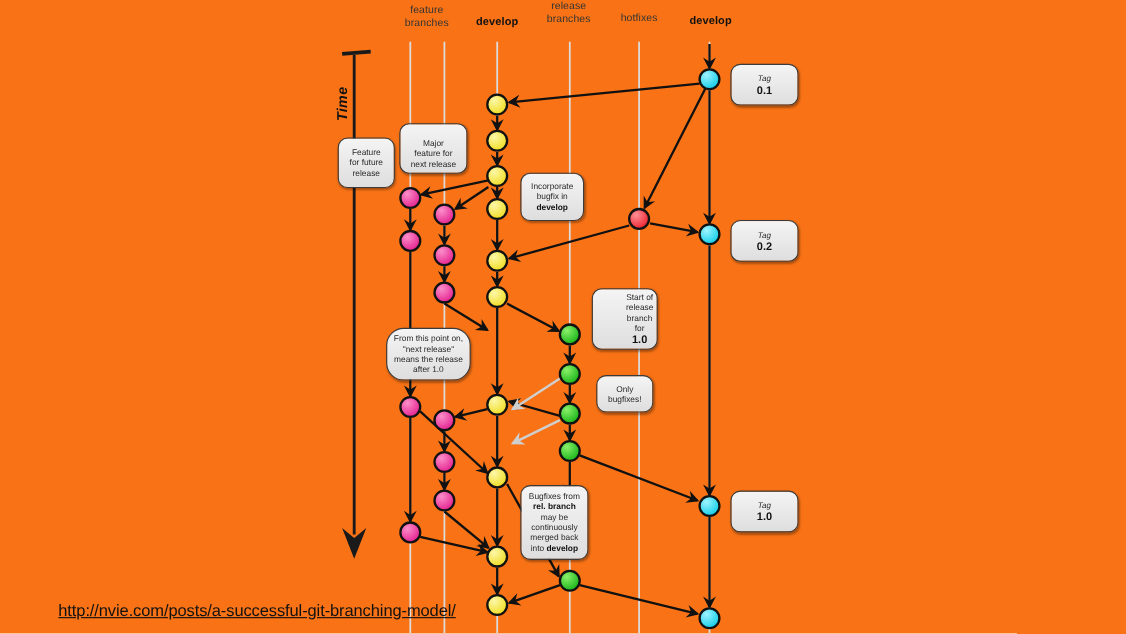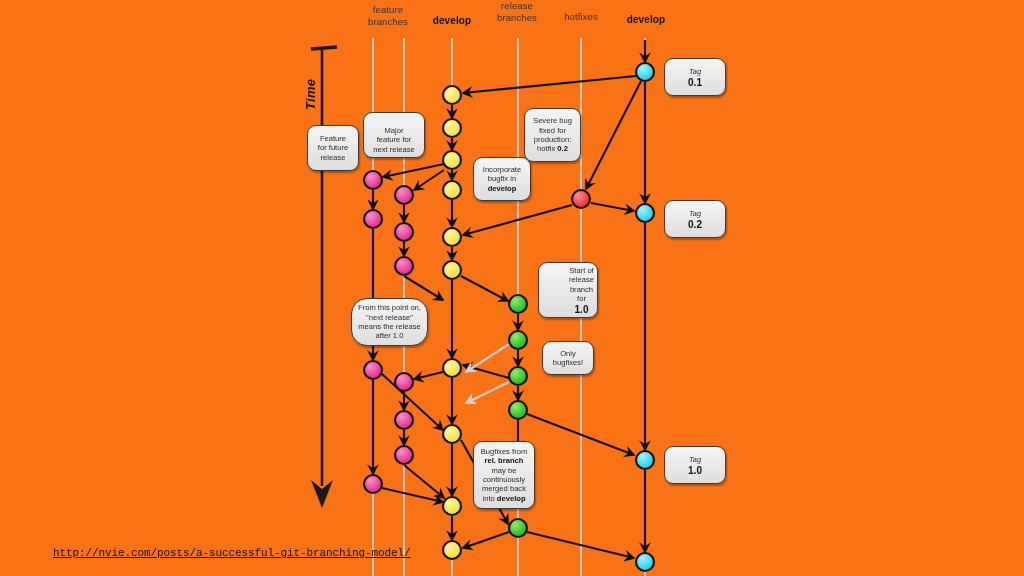--- a/index.html
+++ b/index.html
@@ -25,22 +25,22 @@
     font-size:7.6px;line-height:9.4px;color:#2a2a2a;text-align:center;
     display:flex;align-items:center;justify-content:center;
     box-shadow:1px 1.5px 2px rgba(0,0,0,.32);
     padding:3px 4px;font-family:"Liberation Sans",sans-serif;
   }
   .callout b{font-weight:bold;color:#111;}
   .callout .tagnum{display:block;font-weight:bold;font-size:10px;margin-top:1px;color:#111;}
   .callout .tagword{display:block;font-size:7.4px;font-style:italic;}
 
   .url{
-    position:absolute;left:10px;top:547px;font-size:11px;color:#111;
-    text-decoration:underline;font-family:Liberation Mono, monospace;letter-spacing:-.1px;padding-left:43px;
+    position:absolute;left:10px;top:547px;font-size:15px;color:#111;
+    text-decoration:underline;font-family:Liberation Sans, sans-serif;letter-spacing:-.1px;padding-left:43px;
   }
 </style>
 </head>
 <body>
 
 <div id="stage">
 
   <svg id="diagram" viewBox="0 0 1024 576">
     <defs>
       <marker id="ah" viewBox="0 0 12 12" refX="9.4" refY="6" markerWidth="6.2" markerHeight="6.2" orient="auto-start-reverse">
@@ -277,23 +277,20 @@
   <div class="callout" style="left:363px;top:112px;width:62px;height:46px;">
     <span style="white-space:pre-line;margin-top:10px;">Major
 feature for
 next release</span>
   </div>
 
   <div class="callout" style="left:473px;top:157px;width:58px;height:44px;">
     <span>Incorporate<br>bugfix in<br><b>develop</b></span>
   </div>
 
-  <div class="callout" style="left:524px;top:108px;width:57px;height:54px;">
-    <span>Severe bug<br>fixed for<br>production:<br>hotfix <b>0.2</b></span>
-  </div>
 
   <div class="callout" style="left:538px;top:262px;width:60px;height:56px;padding-left:31px;">
     <span>Start of<br>release<br>branch for<br><b class="tagnum">1.0</b></span>
   </div>
 
   <div class="callout" style="left:351px;top:298px;width:77px;height:48px;border-radius:16px;">
     <span style="white-space:pre-line;">From this point on,
 "next release"
 means the release
 after 1.0</span>

